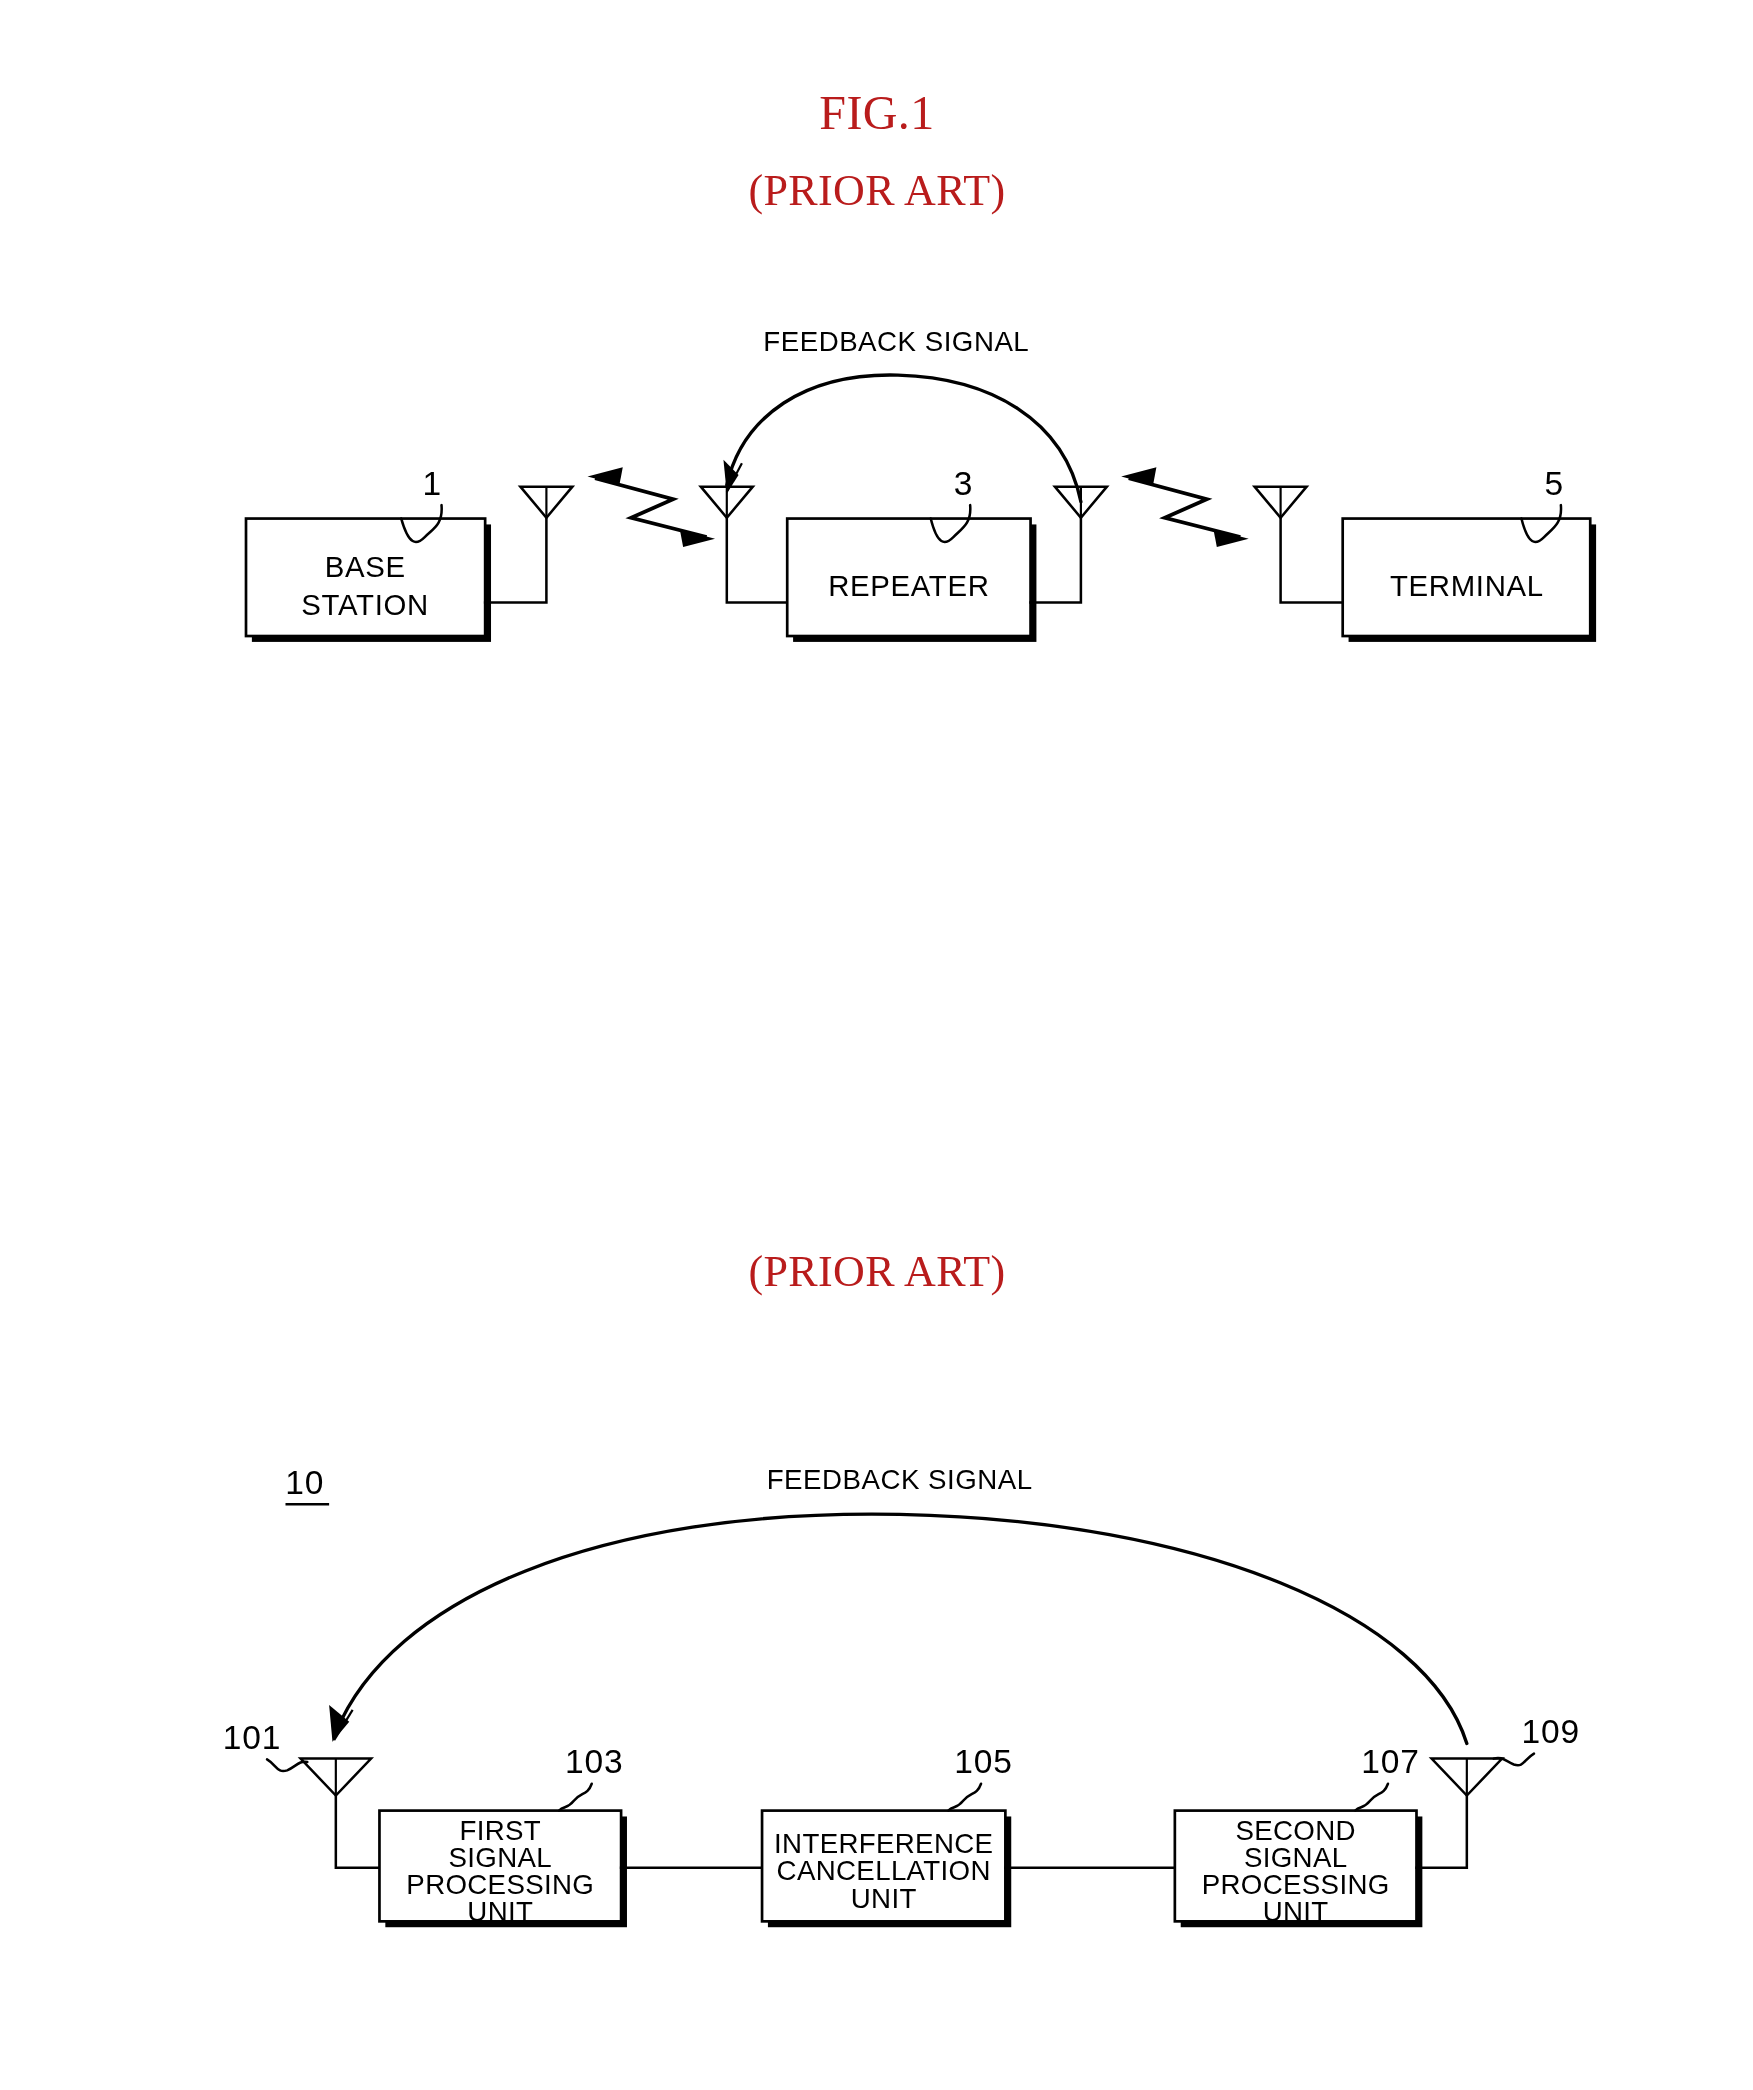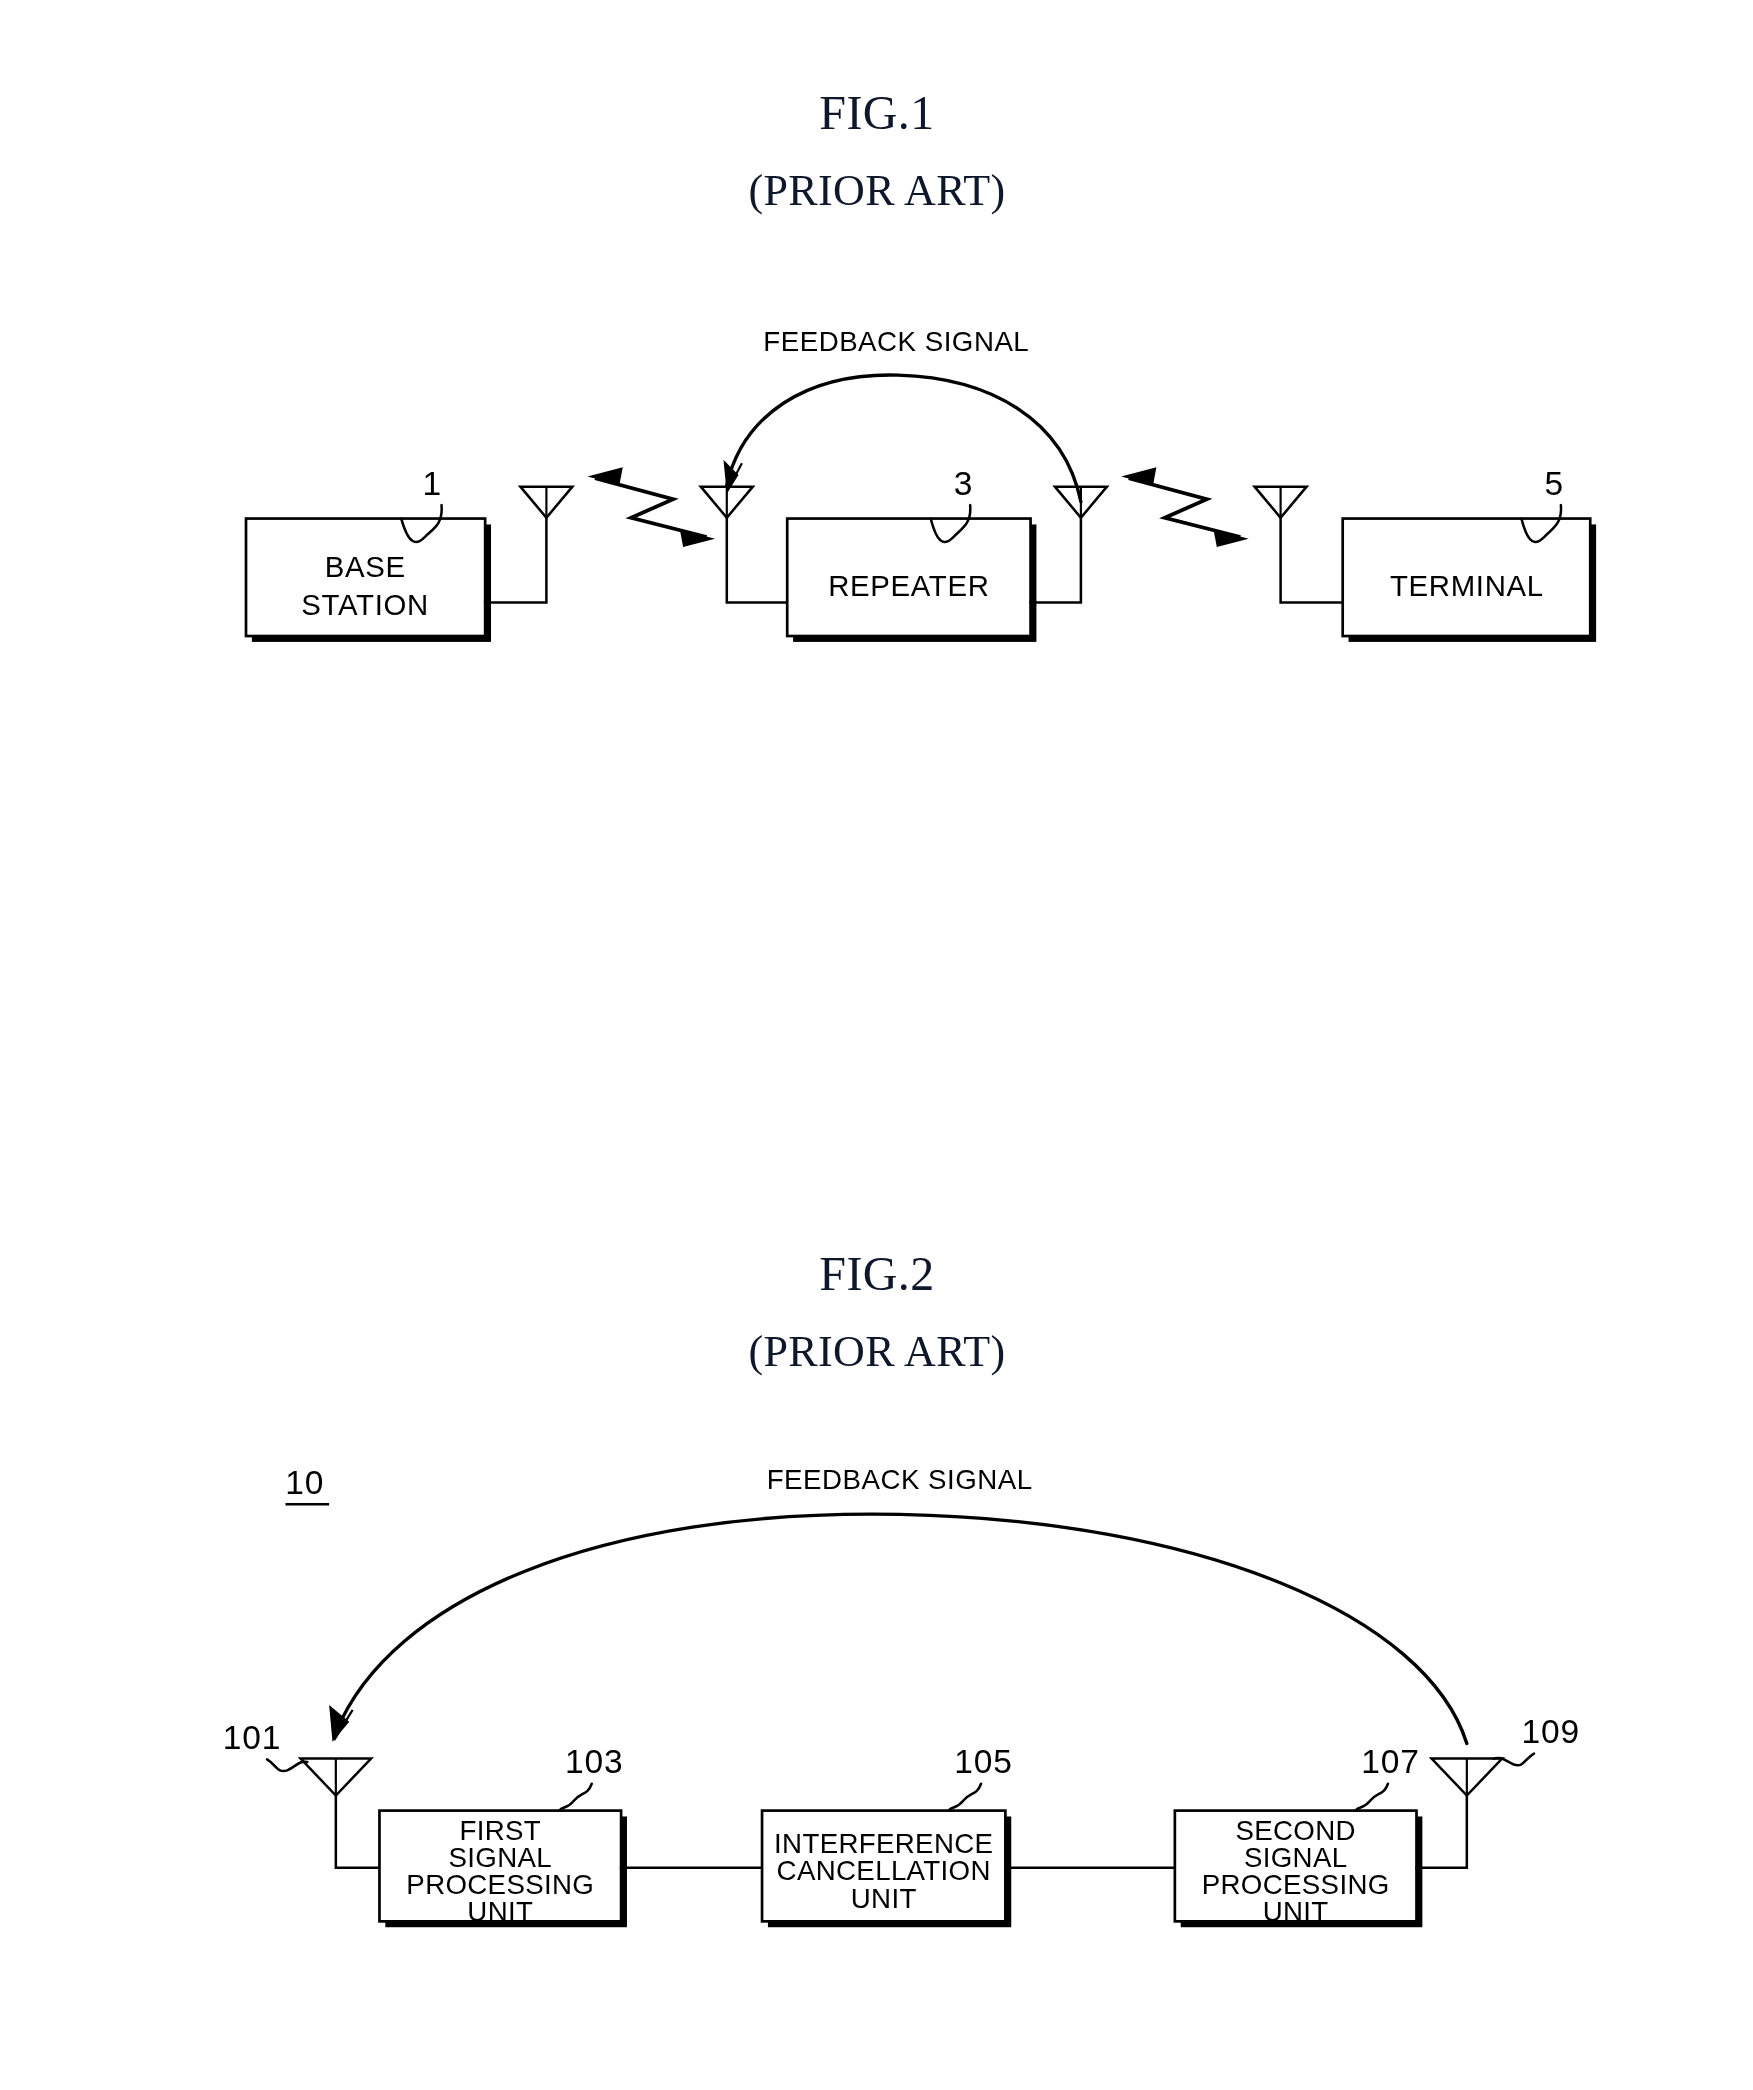--- a/index.html
+++ b/index.html
@@ -19,21 +19,21 @@
   .page {
     position: absolute;
     inset: 0;
     background: #ffffff;
   }
   .fig-title {
     position: absolute;
     width: 100%;
     text-align: center;
     font-family: "Liberation Serif", serif;
-    color: #0f172a;
+    color: #b91c1c;
     line-height: 1.06;
     white-space: pre;
   }
   .fig-title .l1 { display: block; font-size: 48px; letter-spacing: 0.4px; }
   .fig-title .l2 { display: block; font-size: 44px; letter-spacing: 0.4px; }
   #fig1-title { top: 60px; }
   #fig2-title { top: 1221px; }
 
   svg.figure {
     position: absolute;
@@ -193,21 +193,20 @@
       <rect class="shadow" x="1607" y="625" width="295" height="140"></rect>
       <rect class="boxrect" x="1600" y="618" width="295" height="140"></rect>
       <text class="lbl-box" x="1748" y="710" text-anchor="middle">TERMINAL</text>
       <text class="numeral" x="1852" y="590" text-anchor="middle">5</text>
       <path class="leader" d="M 1860 602 C 1862 624 1850 630 1840 640 C 1830 650 1821 650 1813 618"></path>
     </g>
 
   </svg>
 
   <div class="fig-title" id="fig2-title">
-    <span class="l1">FIG.2</span>
     <span class="l2">(PRIOR ART)</span>
   </div>
 
   <svg class="figure" id="fig2-svg" viewBox="0 0 2090 2491">
 
     <g>
       <text class="numeral" x="363" y="1781" text-anchor="middle">10</text>
       <line class="uline" x1="340" y1="1793" x2="392" y2="1793"></line>
     </g>
 

